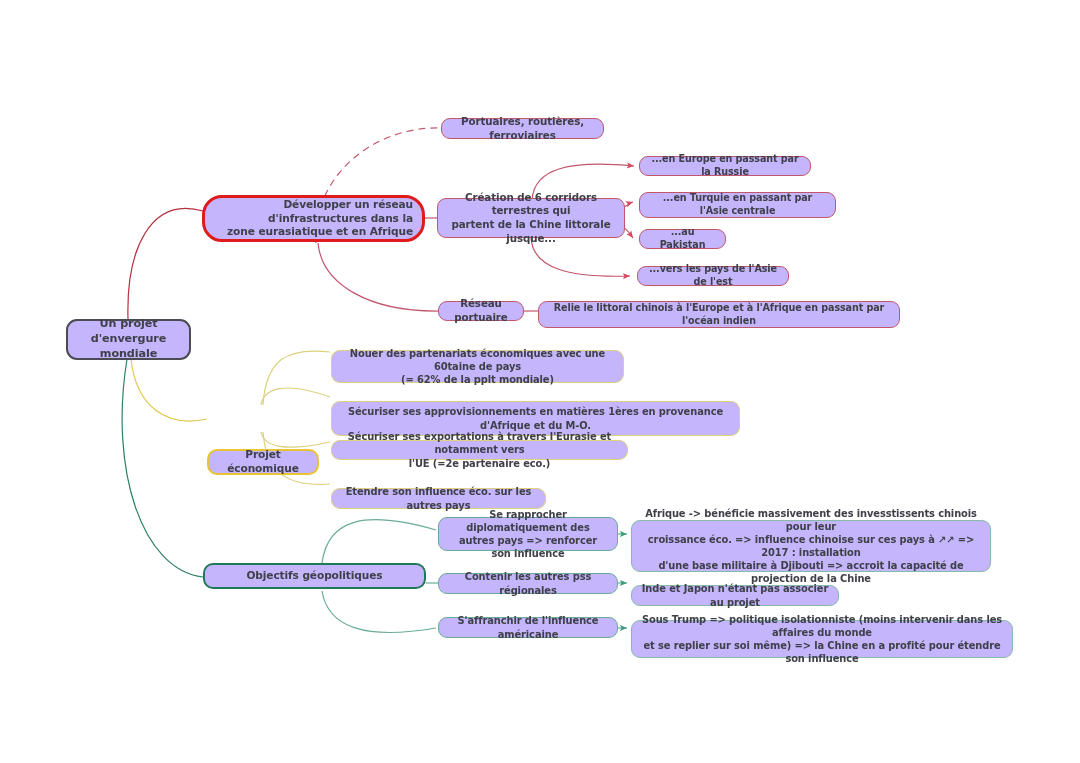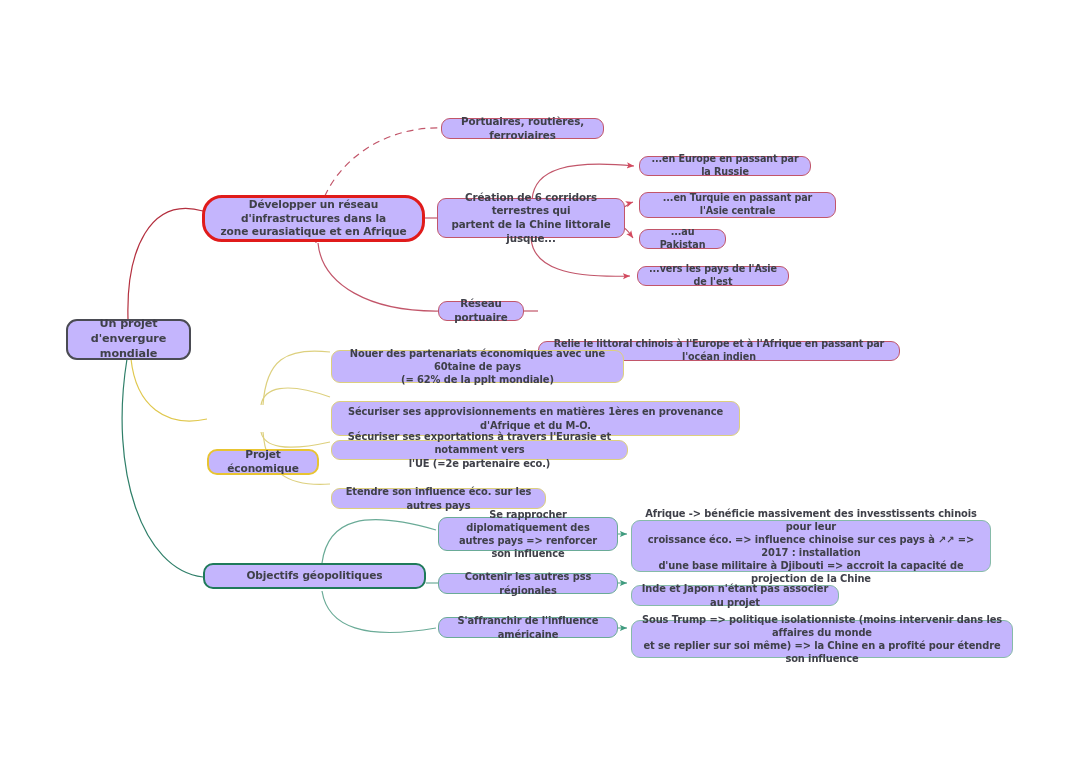--- a/index.html
+++ b/index.html
@@ -46,20 +46,21 @@
     color: #3f4049;
     font-size: 11.2px;
     border-radius: 11px;
   }
   
   .n-red-main {
     border: 3px solid #e01b1b;
     color: #3f4049;
     font-size: 10.6px;
     border-radius: 20px;
+    text-align: right;
   }
   .n-red-mid {
     border: 1.3px solid #c2566a;
     color: #3f4049;
     font-size: 10.3px;
   }
   .n-red-leaf {
     border: 1.3px solid #c2566a;
     color: #3f4049;
     font-size: 9.6px;
@@ -160,21 +161,21 @@
   <div class="node n-red-leaf" style="left:639px; top:156px; width:172px; height:20px;">...en Europe en passant par la Russie</div>
 
   <div class="node n-red-leaf" style="left:639px; top:192px; width:197px; height:26px;">...en Turquie en passant par l'Asie centrale</div>
 
   <div class="node n-red-leaf" style="left:639px; top:229px; width:87px; height:20px;">...au Pakistan</div>
 
   <div class="node n-red-leaf" style="left:637px; top:266px; width:152px; height:20px;">...vers les pays de l'Asie de l'est</div>
 
   <div class="node n-red-mid" style="left:438px; top:301px; width:86px; height:20px;">Réseau portuaire</div>
 
-  <div class="node n-red-leaf" style="left:538px; top:301px; width:362px; height:20px;margin-top:40px;">Relie le littoral chinois à l'Europe et à l'Afrique en passant par l'océan indien</div>
+  <div class="node n-red-leaf" style="left:538px; top:301px; width:362px; height:27px;">Relie le littoral chinois à l'Europe et à l'Afrique en passant par l'océan indien</div>
 
   <div class="node n-yel-main" style="left:207px; top:406px; width:112px; height:26px;">Projet économique</div>
 
   <div class="node n-yel-leaf" style="left:331px; top:336px; width:293px; height:33px;">Nouer des partenariats économiques avec une 60taine de pays
 (= 62% de la pplt mondiale)</div>
 
   <div class="node n-yel-leaf" style="left:331px; top:387px; width:409px; height:35px;">Sécuriser ses approvisionnements en matières 1ères en provenance d'Afrique et du M-O.</div>
 
   <div class="node n-yel-leaf" style="left:331px; top:426px; width:297px; height:20px;">Sécuriser ses exportations à travers l'Eurasie et notamment vers
 l'UE (=2e partenaire eco.)</div>

